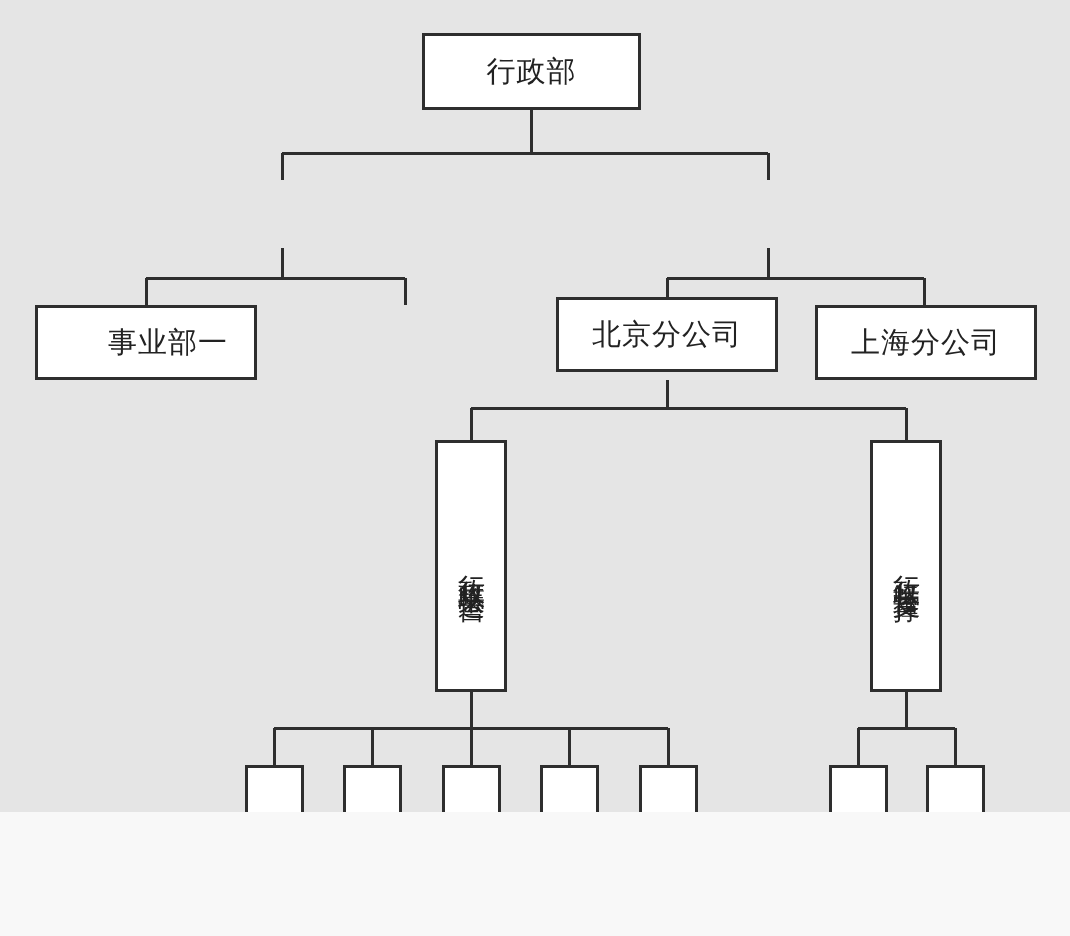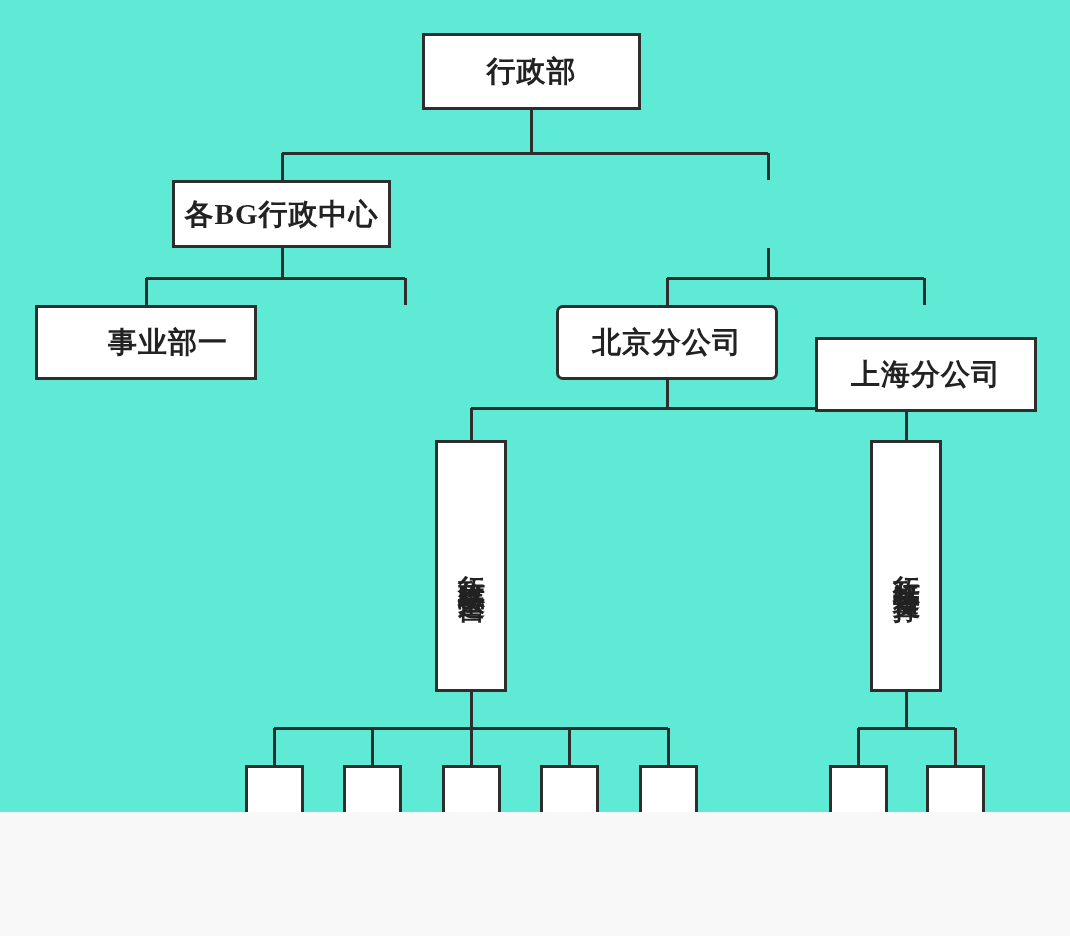--- a/index.html
+++ b/index.html
@@ -5,24 +5,23 @@
 <style>
   html, body {
     margin: 0;
     padding: 0;
     background: #f8f8f8;
   }
   #canvas {
     position: relative;
     width: 1070px;
     height: 812px;
-    background: #5eead4;
+    background: #e5e5e5;
     font-family: "Liberation Serif", "DejaVu Serif", serif;
     overflow: hidden;
-    font-weight: bold;
   }
   #connectors {
     position: absolute;
     left: 0;
     top: 0;
     width: 1070px;
     height: 936px;
     pointer-events: none;
   }
   .node {
@@ -74,35 +73,32 @@
 
       <path d="M 906,692 L 906,728 M 858,728 L 955,728 M 858,728 L 858,765 M 955,728 L 955,765"></path>
 
     </g>
   </svg>
 
   <div class="node h" style="left:422px; top:33px; width:219px; height:77px;">
     <span class="label">行政部</span>
   </div>
 
-  <div class="node h" style="left:172px; top:180px; width:219px; height:68px;">
-    <span class="label">各BG行政中心</span>
-  </div>
 
 
   <div class="node h" style="left:35px; top:305px; width:222px; height:75px;padding-left:44px;">
     <span class="label">事业部一</span>
   </div>
 
 
-  <div class="node h" style="left:556px; top:305px; width:222px; height:75px;border-radius:7px;">
+  <div class="node h" style="left:556px; top:297px; width:222px; height:75px;">
     <span class="label">北京分公司</span>
   </div>
 
-  <div class="node h" style="left:815px; top:305px; width:222px; height:75px;margin-top:32px;">
+  <div class="node h" style="left:815px; top:305px; width:222px; height:75px;">
     <span class="label">上海分公司</span>
   </div>
 
   <div class="node v" style="left:435px; top:440px; width:72px; height:252px;">
     <span class="label">行政政策运营</span>
   </div>
 
   <div class="node v" style="left:870px; top:440px; width:72px; height:252px;">
     <span class="label">行政运营支撑</span>
   </div>

